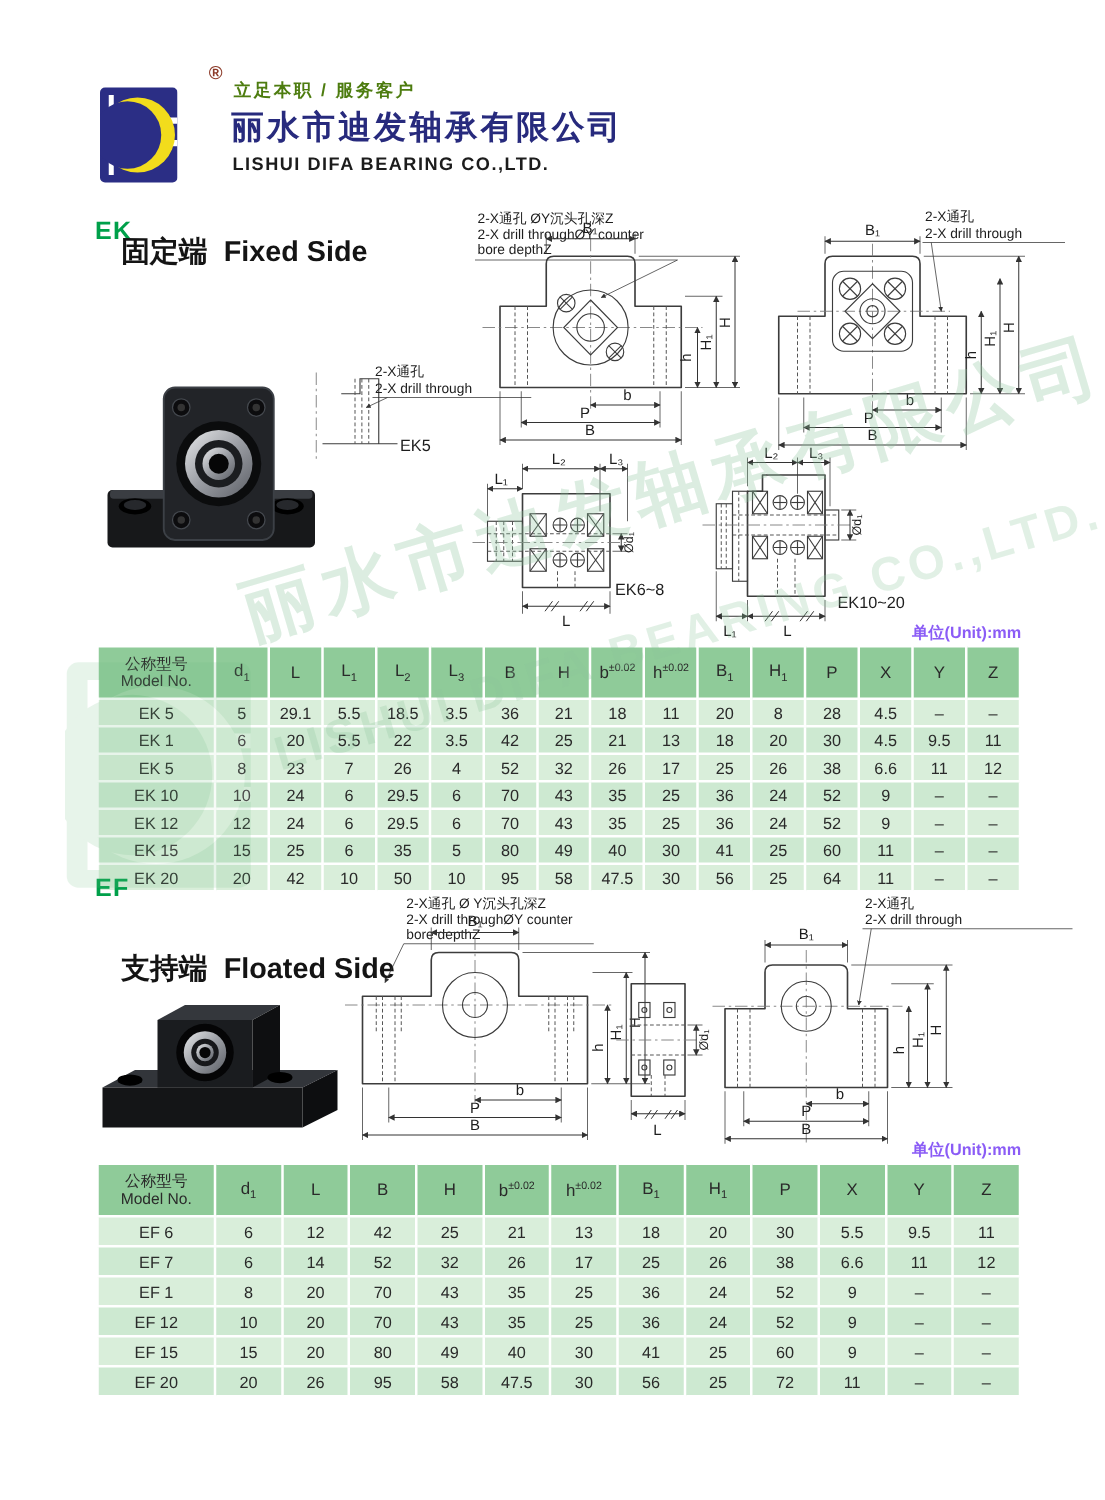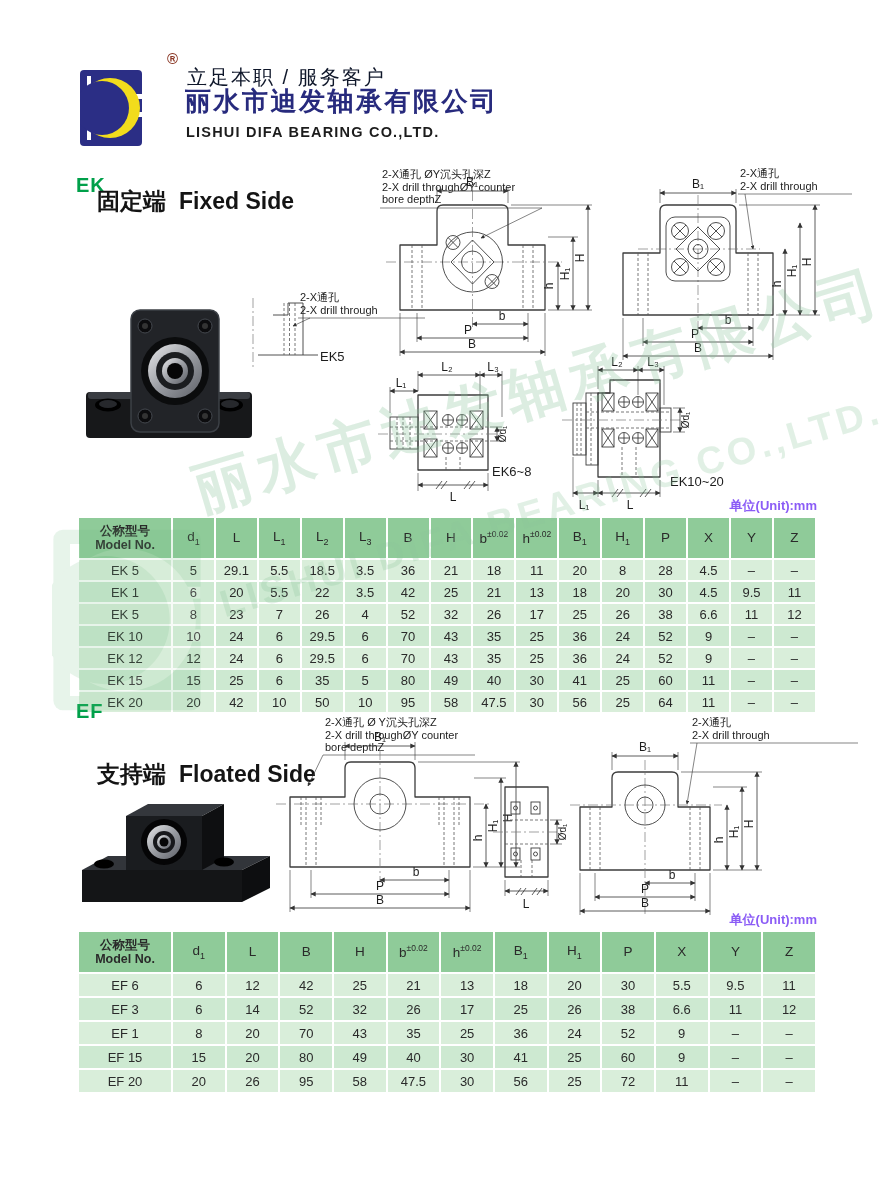--- a/index.html
+++ b/index.html
@@ -11,37 +11,37 @@
   
   .wm{position:absolute;z-index:5;pointer-events:none;white-space:nowrap;font-weight:bold;}
   .wm1{left:185px;top:455px;font-size:58px;letter-spacing:7px;color:rgba(140,196,156,0.30);
        transform:rotate(-16.5deg);transform-origin:left top;}
   .wm2{left:215px;top:585px;font-size:38px;letter-spacing:4px;color:rgba(140,196,156,0.26);
        transform:rotate(-16.5deg);transform-origin:left top;}
   .wm-logo{left:52px;top:525px;opacity:0.16;z-index:5;pointer-events:none;}
 
   
   .reg{left:167px;top:50px;font-size:15px;font-weight:bold;color:#8c3a28;}
-  .slogan{left:187px;top:64px;font-size:20px;font-weight:normal;color:#0f172a;letter-spacing:2px;}
+  .slogan{left:187px;top:64px;font-size:14px;font-weight:bold;color:#4d7c0f;letter-spacing:2px;}
   .cname{left:185px;top:84px;font-size:26px;font-weight:800;color:#272a7d;letter-spacing:2.5px;}
   .cname-en{left:186px;top:124px;font-size:14.5px;font-weight:bold;color:#1c1c1c;letter-spacing:1.2px;}
 
   
   .code{left:76px;font-size:20px;font-weight:800;color:#00a04a;letter-spacing:1px;}
   .sec{left:76px;font-size:23px;font-weight:800;color:#141414;white-space:nowrap;margin-left:21px;}
   .sec .en{margin-left:13px;}
 
   
   .unit{left:77px;width:740px;text-align:right;font-size:13px;font-weight:bold;color:#8b5cf6;}
 
   
   table.spec{position:absolute;left:77px;width:740px;border-collapse:collapse;table-layout:fixed;z-index:1;}
   .spec th,.spec td{border:2px solid #ffffff;text-align:center;color:#2a2a2a;padding:0;font-weight:normal;}
   .spec thead th{background:#8fcb99;font-size:13.5px;height:40px;line-height:1.15;}
-  .spec th.mcol{width:92px;font-size:12.5px;font-weight:bold;}
+  .spec th.mcol{width:92px;font-size:12.5px;}
   .spec tbody td{font-size:13px;}
   .spec-ek tbody td{height:20px;}
   .spec-ef tbody td{height:22px;}
   .spec tbody tr:nth-child(odd) td{background:#d9eeda;}
   .spec tbody tr:nth-child(even) td{background:#cde9d1;}
   .spec th sub{font-size:9px;}
   .spec th sup{font-size:8.5px;vertical-align:super;}
 
   
   .ol{fill:none;stroke:#3c3c3c;stroke-width:1.3;stroke-linejoin:round;}
@@ -719,37 +719,52 @@
           <td>21</td>
           <td>13</td>
           <td>18</td>
           <td>20</td>
           <td>30</td>
           <td>5.5</td>
           <td>9.5</td>
           <td>11</td>
         </tr>
         <tr>
-          <td>EF 3</td>
+          <td>EF 7</td>
           <td>6</td>
           <td>14</td>
           <td>52</td>
           <td>32</td>
           <td>26</td>
           <td>17</td>
           <td>25</td>
           <td>26</td>
           <td>38</td>
           <td>6.6</td>
           <td>11</td>
           <td>12</td>
         </tr>
         <tr>
           <td>EF 1</td>
           <td>8</td>
+          <td>20</td>
+          <td>70</td>
+          <td>43</td>
+          <td>35</td>
+          <td>25</td>
+          <td>36</td>
+          <td>24</td>
+          <td>52</td>
+          <td>9</td>
+          <td>–</td>
+          <td>–</td>
+        </tr>
+        <tr>
+          <td>EF 12</td>
+          <td>10</td>
           <td>20</td>
           <td>70</td>
           <td>43</td>
           <td>35</td>
           <td>25</td>
           <td>36</td>
           <td>24</td>
           <td>52</td>
           <td>9</td>
           <td>–</td>

